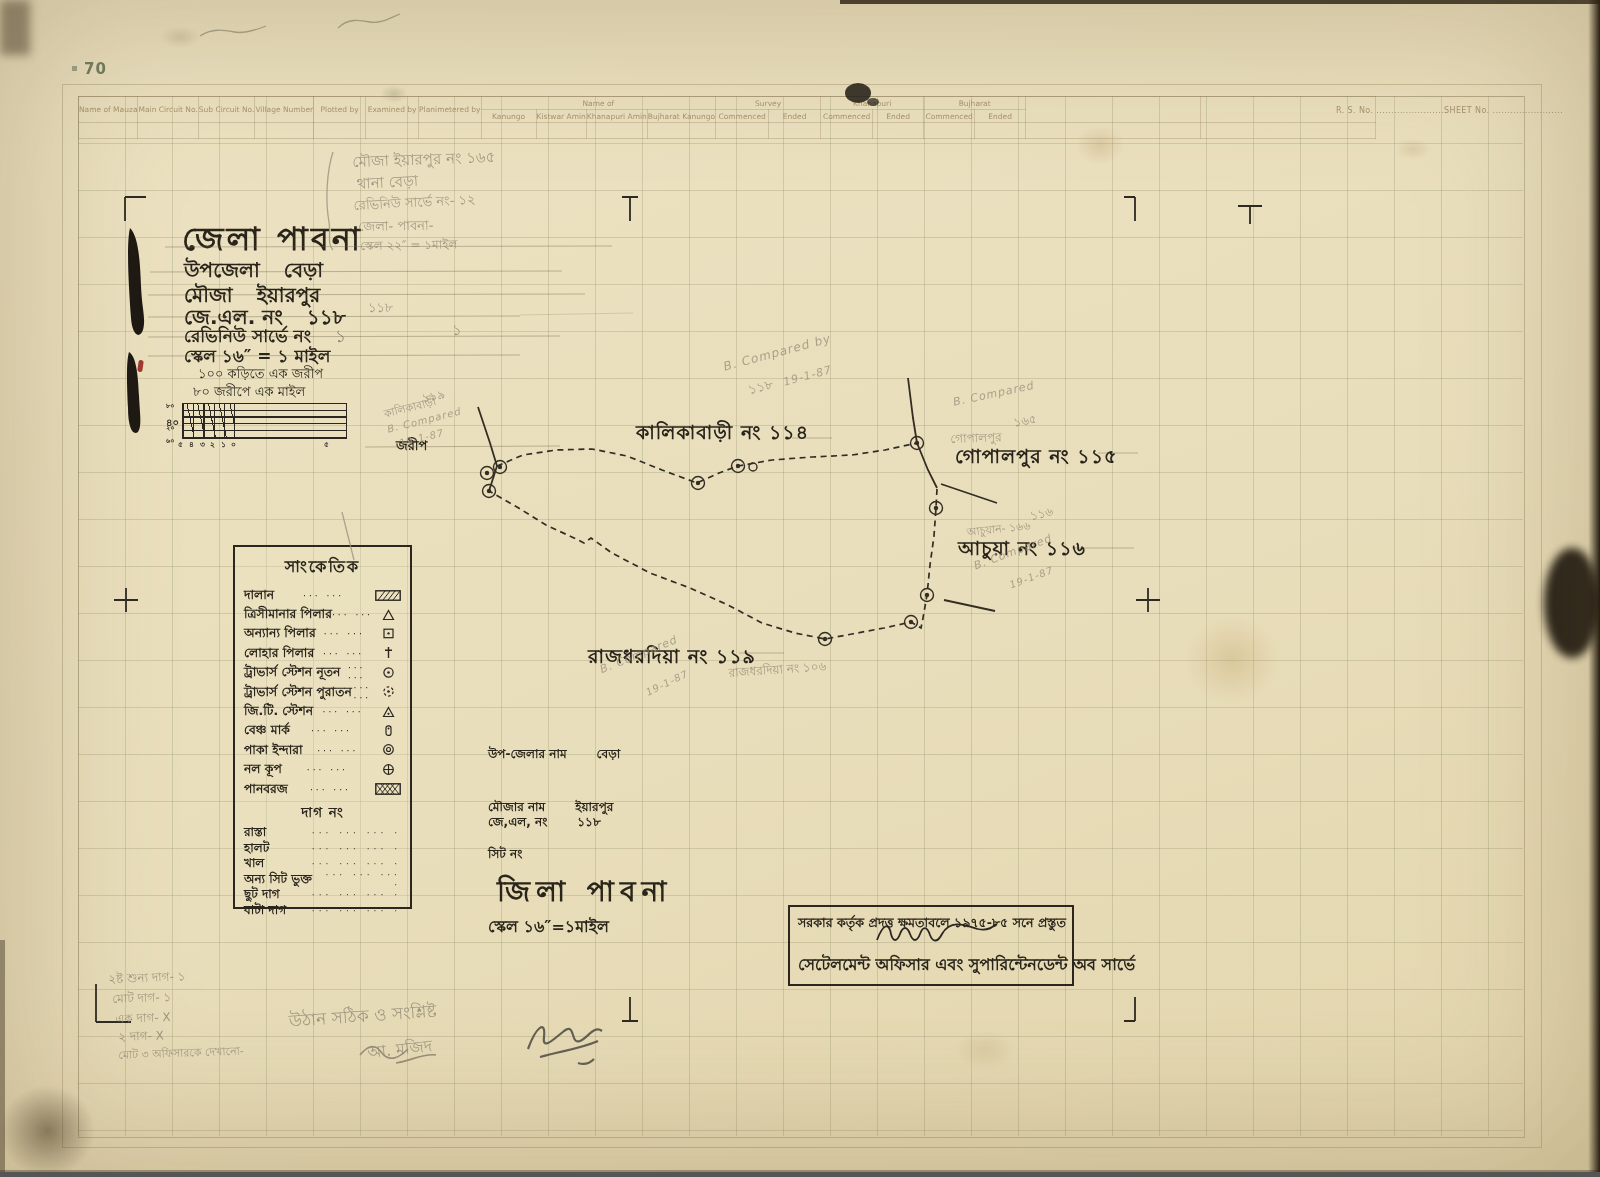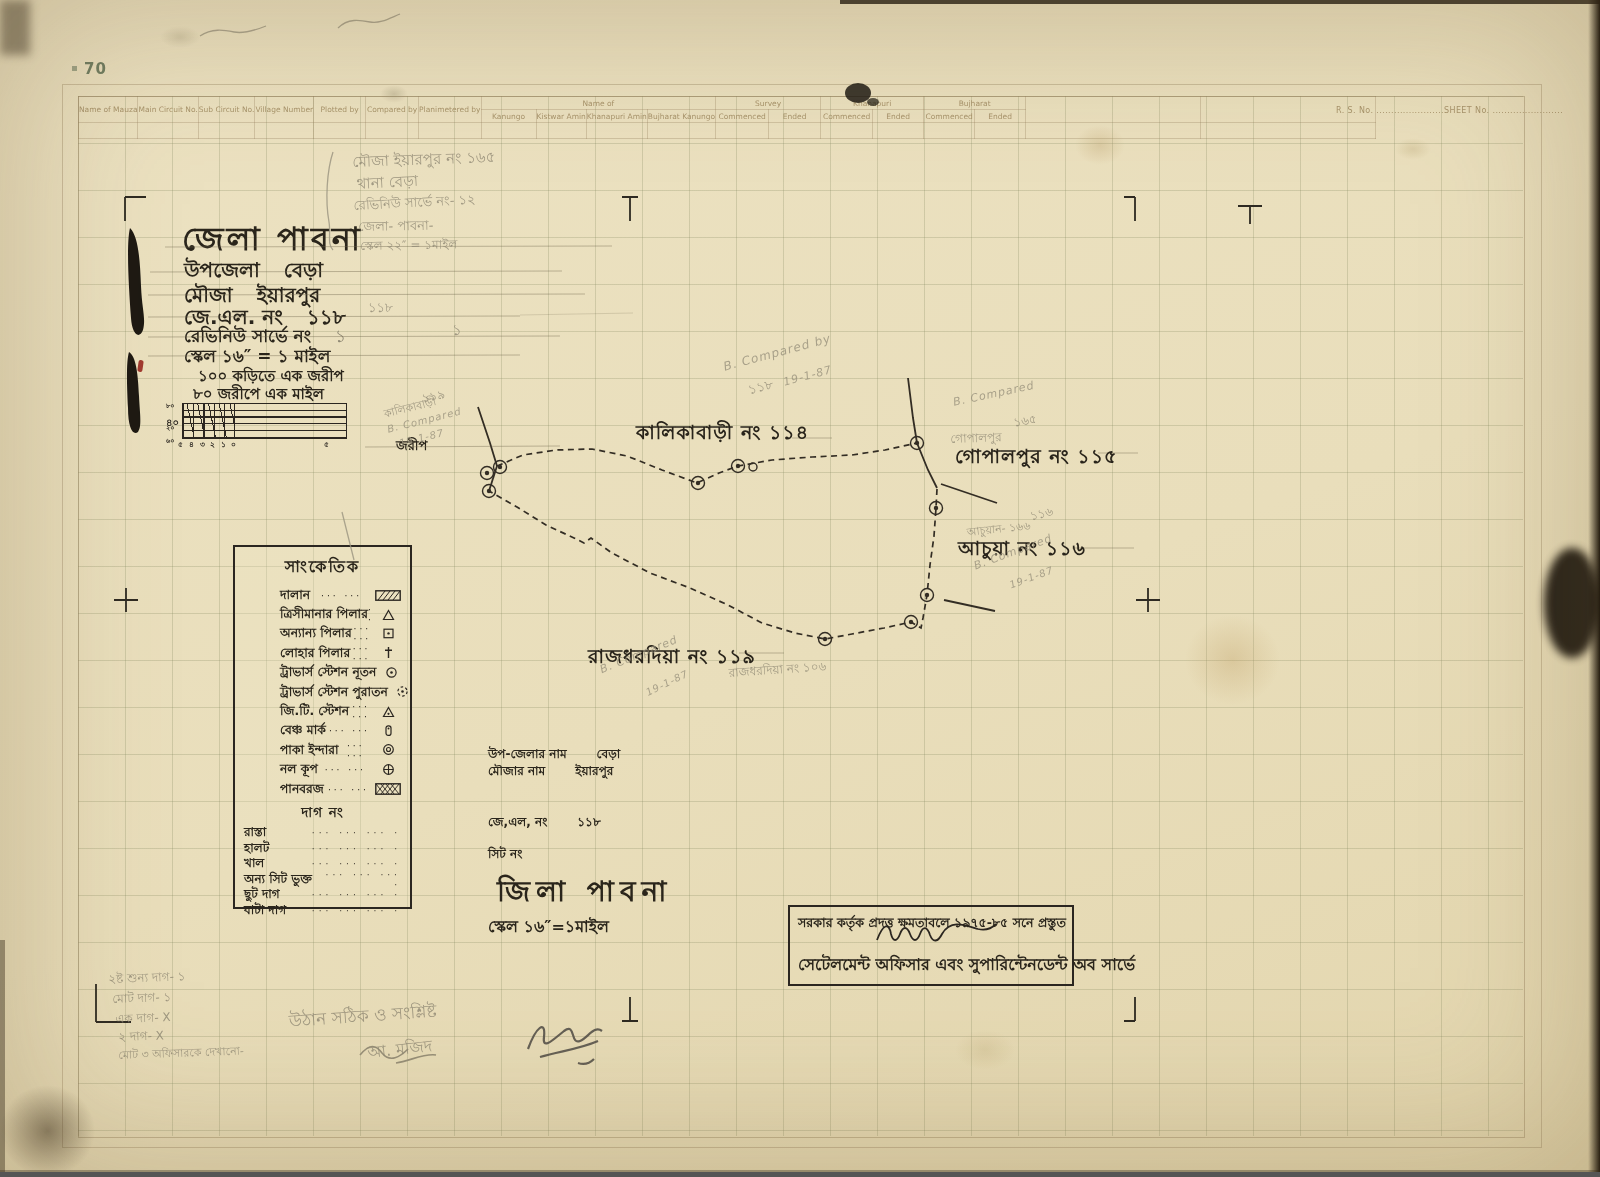--- a/index.html
+++ b/index.html
@@ -23,34 +23,34 @@
   .faint-label{position:absolute;color:#a8946c;font-size:8px;white-space:nowrap;letter-spacing:.4px;}
   
   #page-no{position:absolute;left:84px;top:60px;color:#6f7d62;font-weight:bold;font-size:15px;letter-spacing:1px;}
   #page-no::before{content:"";position:absolute;left:-12px;top:6px;width:5px;height:5px;background:#7d8a6f;opacity:.7;}
   
   .ink{color:#2a251b;}
   #district-title{position:absolute;left:182px;top:214px;font-size:32px;font-weight:bold;letter-spacing:3px;white-space:nowrap;}
   .tb-row{position:absolute;left:184px;white-space:nowrap;font-weight:bold;}
   .tb-val{margin-left:24px;font-weight:bold;}
   .pencil-val{color:#8f8874;font-weight:normal;}
-  .tb-note{position:absolute;font-size:15px;font-weight:bold;white-space:nowrap;}
+  .tb-note{position:absolute;font-size:13px;font-weight:normal;white-space:nowrap;}
   
   #scalebar{position:absolute;left:182px;top:403px;width:163px;height:34px;border:1.6px solid #2b2620;
     background:repeating-linear-gradient(to bottom,transparent 0 5.6px,#2b2620 5.6px 6.8px);}
   #scalebar .hatchL{position:absolute;left:0;top:0;width:51px;height:100%;border-right:1.6px solid #2b2620;
     background:
       repeating-linear-gradient(to right,#2b2620 0 1.1px,transparent 1.1px 10.2px),
       repeating-linear-gradient(78deg,#2b2620 0 1px,transparent 1px 10.5px);}
   .sb-num{position:absolute;font-size:7.5px;font-weight:bold;color:#2b2620;white-space:nowrap;}
   #jorip-label{position:absolute;left:352px;top:436px;font-size:13px;font-weight:bold;margin-left:44px;}
   
   #legend{position:absolute;left:233px;top:545px;width:175px;height:360px;border:2.2px solid #2b2620;background:rgba(240,231,200,.25);}
   #legend-title{display:block;text-align:center;font-size:16px;font-weight:bold;margin-top:7px;letter-spacing:2px;}
-  #legend-items{margin-top:5px;margin-left:36px;}
+  #legend-items{margin-top:5px;}
   .lg-row{display:flex;align-items:center;height:19.4px;padding:0 7px 0 9px;}
   .lg-label{font-size:12.3px;font-weight:600;white-space:nowrap;}
   .lg-dots{flex:1;text-align:center;font-size:9px;letter-spacing:3px;color:#2b2620;overflow:hidden;}
   .lg-sym{width:30px;text-align:center;flex:none;}
   #dag-header{display:block;text-align:center;font-size:13.5px;font-weight:bold;margin-top:3px;letter-spacing:1px;}
   .dag-row{display:flex;align-items:center;height:15.6px;padding:0 9px;}
   .dag-label{font-size:12px;font-weight:600;white-space:nowrap;}
   .dag-dots{flex:1;text-align:right;font-size:9px;letter-spacing:4px;color:#4a443a;}
   
   .map-label{position:absolute;font-size:19px;font-weight:600;letter-spacing:1px;color:#29241b;white-space:nowrap;transform-origin:left top;}
@@ -104,21 +104,21 @@
         <col style="width:175px">
         <col style="width:175px">
     </colgroup>
     <tbody>
         <tr class="fh">
       <td rowspan="2">Name of Mauza</td>
       <td rowspan="2">Main Circuit No.</td>
       <td rowspan="2">Sub Circuit No.</td>
       <td rowspan="2">Village Number</td>
       <td rowspan="2">Plotted by</td>
-      <td rowspan="2">Compared by</td>
+      <td rowspan="2">Examined by</td>
       <td rowspan="2">Planimetered by</td>
       <td colspan="4">Name of</td>
       <td colspan="2">Survey</td>
       <td colspan="2">Khanapuri</td>
       <td colspan="2">Bujharat</td>
       <td rowspan="2"></td>
       <td rowspan="2"></td>
     </tr>
     <tr class="fh">
       <td>Kanungo</td>
@@ -439,21 +439,21 @@
       <span class="pencil-note" style="left: 112px; top: 990px; font-size: 12px; transform: rotate(-2deg);">মোট দাগ- ১</span>
       <span class="pencil-note" style="left: 115px; top: 1010px; font-size: 12px; transform: rotate(-2deg);">এক দাগ- X</span>
       <span class="pencil-note" style="left: 118px; top: 1028px; font-size: 12px; transform: rotate(-2deg);">২ দাগ- X</span>
       <span class="pencil-note" style="left: 118px; top: 1047px; font-size: 11px; transform: rotate(-2deg);">মোট ৩ অফিসারকে দেখানো-</span>
       <span class="pencil-note" style="left: 288px; top: 1008px; font-size: 17px; transform: rotate(-4deg);">উঠান সঠিক ও সংশ্লিষ্ট</span>
       <span class="pencil-note" style="left: 366px; top: 1040px; font-size: 16px; transform: rotate(-6deg);">আ. মজিদ</span>
     </div>
 
   <div id="center-rows">
       <div class="cb-row" style="top: 745px;"><span class="cb-label">উপ-জেলার নাম</span><span class="cb-val">বেড়া</span></div>
-      <div class="cb-row" style="top: 762px; text-align: right;"><span class="cb-label">মৌজার নাম</span><span class="cb-val">ইয়ারপুর</span></div>
+      <div class="cb-row" style="top: 798px; text-align: right;"><span class="cb-label">মৌজার নাম</span><span class="cb-val">ইয়ারপুর</span></div>
       <div class="cb-row" style="top: 813px;"><span class="cb-label">জে,এল, নং</span><span class="cb-val">১১৮</span></div>
       <div class="cb-row" style="top: 845px;"><span class="cb-label">সিট নং</span></div>
     </div>
   <div id="cb-district" class="ink">জিলা পাবনা</div>
   <div id="cb-scale" class="ink">স্কেল ১৬″=১মাইল</div>
 
   <div id="cert-box">
     <div id="cert-line1">সরকার কর্তৃক প্রদত্ত ক্ষমতাবলে ১৯৭৫-৮৫ সনে প্রস্তুত</div>
     <div id="cert-line2">সেটেলমেন্ট অফিসার এবং সুপারিন্টেনডেন্ট অব সার্ভে</div>
   </div>

